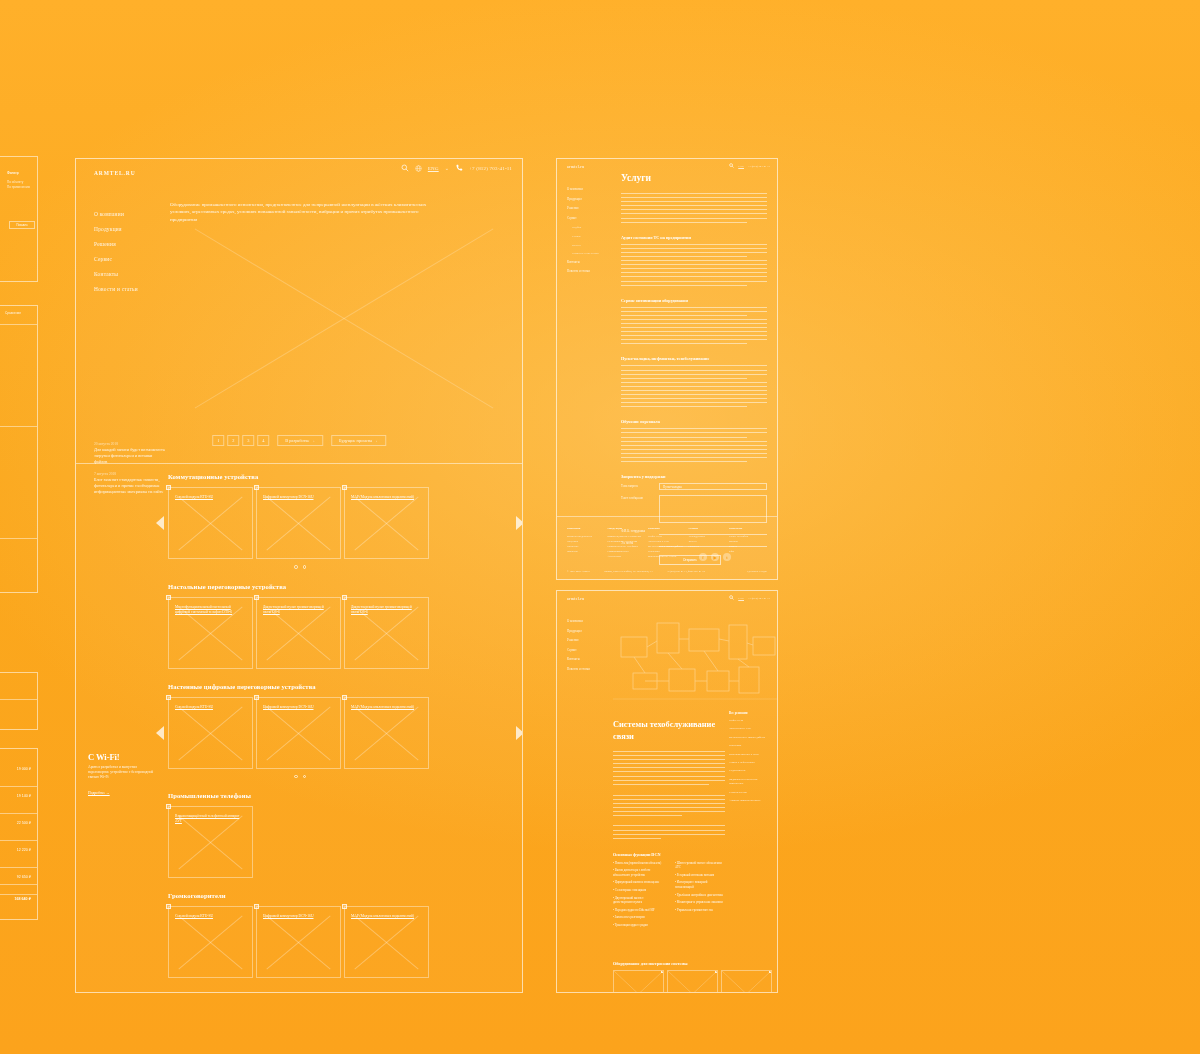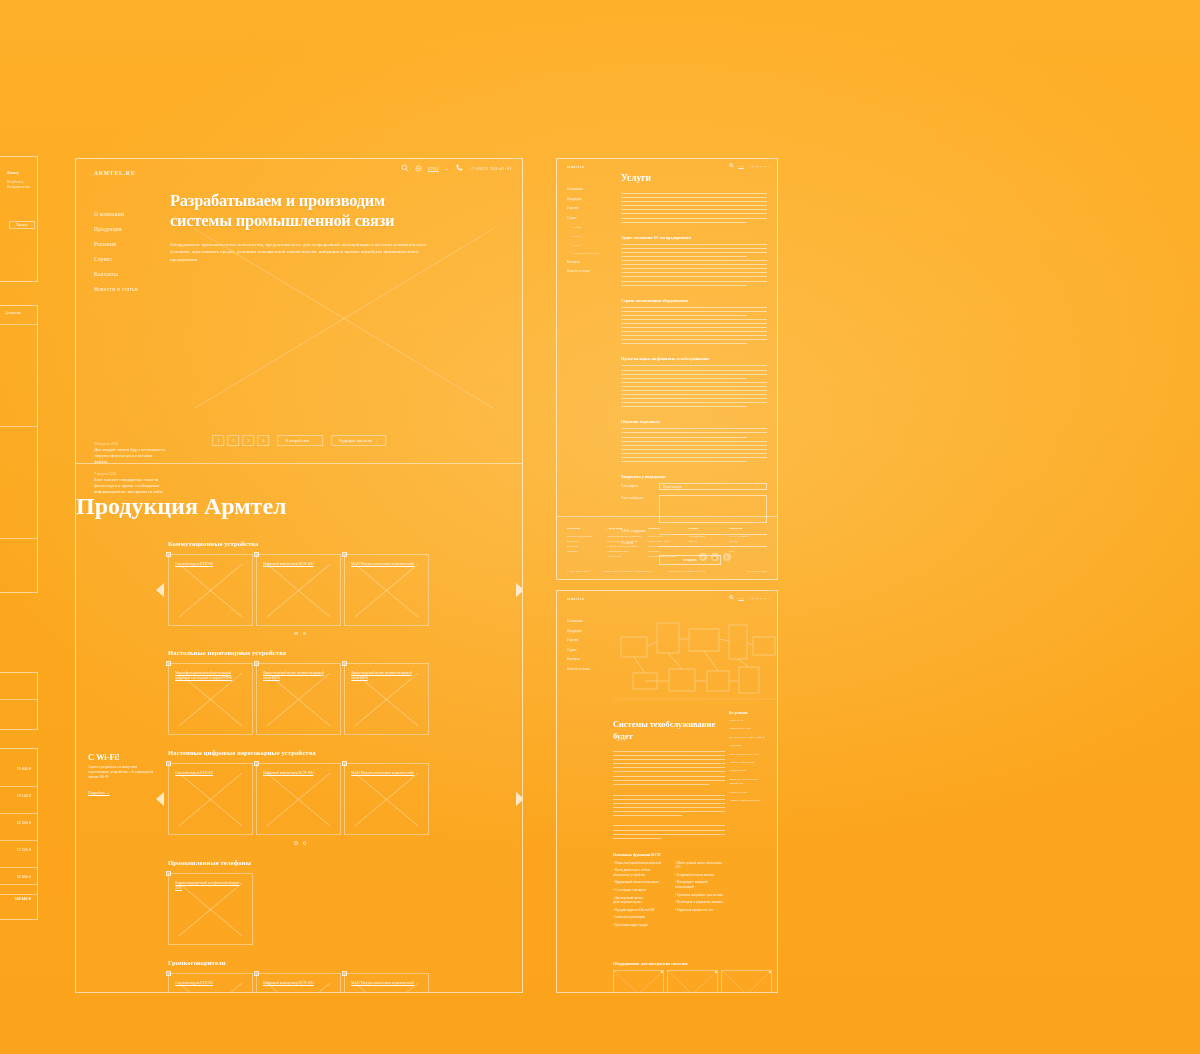--- a/index.html
+++ b/index.html
@@ -223,39 +223,34 @@
 
     <div class="newsblock" id="home-news">
         <div class="news-date">20 августа 2018</div>
         <div class="news-t">Для каждой записи будет возможность загрузки фотогалереи и вставки файлов</div>
         <div class="news-date">7 августа 2018</div>
         <div class="news-t">Блог заменит стандартные новости, фотогалереи и прочие необходимые информационные материалы на сайте</div>
       </div>
 
     <div class="heroX"></div>
     <div class="hero">
-      <h1>
-        <span>Разрабатываем и производим</span><br>
-        <span>системы промышленной связи</span>
-      </h1>
       <p>Оборудование промышленного исполнения, предназначенное для непрерывной эксплуатации в жёстких климатических условиях, агрессивных средах, условиях повышенной запылённости, вибрации и прочих атрибутах промышленного предприятия</p>
     </div>
 
     <div class="pager" id="home-pager">
         <div class="pg">1</div>
         <div class="pg">2</div>
         <div class="pg">3</div>
         <div class="pg">4</div>
         <div class="pgw">В разработке →</div>
         <div class="pgw">Будущие проекты →</div>
       </div>
 
     <div class="prodwrap">
       <div style="height:9px;"></div>
-      <h2 class="big">Продукция Армтел</h2>
       <div id="home-sections">
           <div class="sect" style="margin-bottom: 14px;">
             <h2>Коммутационные устройства</h2>
             <div class="cards" style="position: relative;">
               <div class="card">
                 <span>Сетевой модуль RTU-SU</span>
                 <div class="hs" style="left: -3px; top: -3px;"></div>
               </div>
               <div class="card">
                 <span>Цифровой коммутатор DCN-16U</span>
@@ -578,21 +573,21 @@
         <line x1="21" y1="46" x2="32" y2="62"></line>
           <line x1="55" y1="42" x2="69" y2="58"></line>
         <line x1="91" y1="40" x2="105" y2="60"></line>
           <line x1="125" y1="48" x2="136" y2="56"></line>
         <line x1="0" y1="88" x2="170" y2="88" opacity=".5"></line>
       </g>
     </svg>
 
     <div style="position:absolute;left:56px;top:128px;right:52px;">
       <div style="font-size:8.4px;font-weight:700;line-height:11.5px;margin-bottom:9px;">
-        <span>Системы техобслуживание</span><br><span>будет</span>
+        <span>Системы техобслуживание</span><br><span>связи</span>
       </div>
       <div id="sol-intro" class="lines">
           <div class="ln"></div>
           <div class="ln"></div>
           <div class="ln"></div>
           <div class="ln"></div>
           <div class="ln"></div>
           <div class="ln"></div>
           <div class="ln"></div>
           <div class="ln"></div>

